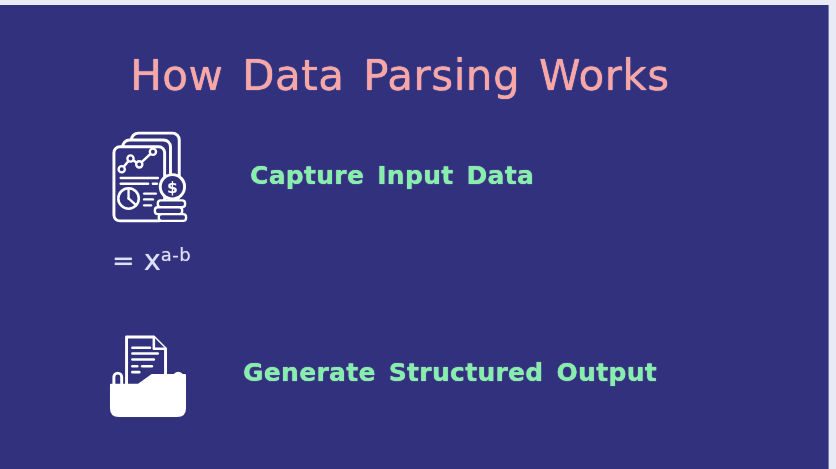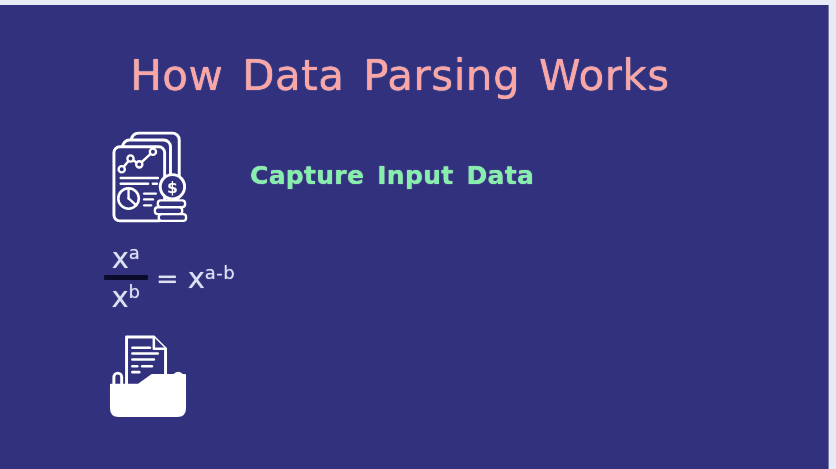--- a/index.html
+++ b/index.html
@@ -127,25 +127,20 @@
       <rect x="48" y="71" width="28" height="7" rx="3" stroke-width="2.4" fill="#32317e"></rect>
       <rect x="45" y="78" width="28" height="7" rx="3" stroke-width="2.4" fill="#32317e"></rect>
       <rect x="49" y="85" width="28" height="7" rx="3" stroke-width="2.4" fill="#32317e"></rect>
     </g>
     <text x="63" y="63" text-anchor="middle" fill="#ffffff" font-size="16" font-weight="bold" font-family="DejaVu Sans, sans-serif">$</text>
   </svg>
 
   <p class="step-label label-1">Capture Input Data</p>
 
   <div class="formula">
-    <div class="frac">
-      <span class="fx"><span>x</span><sup>a</sup></span>
-      <div class="frac-bar"></div>
-      <span class="fx"><span>x</span><sup>b</sup></span>
-    </div>
     <span class="eq">=</span>
     <span class="fx"><span>x</span><sup>a-b</sup></span>
   </div>
 
 
   <svg class="icon-3" width="78" height="86" viewBox="0 0 80 88">
     <g stroke="#ffffff" fill="none" stroke-linecap="round" stroke-linejoin="round">
 
       <path d="M18,3 H46 L58,15 V58 H18 Z" stroke-width="3" fill="#32317e"></path>
       <path d="M46,3 V15 H58" stroke-width="2.6" fill="#32317e"></path>
@@ -157,14 +152,15 @@
       <line x1="34" y1="33" x2="44" y2="33" stroke-width="2.6"></line>
       <line x1="24" y1="39" x2="31" y2="39" stroke-width="2.6"></line>
 
       <path d="M5,62 V44 a4,4 0 0 1 8,0 V62" stroke-width="3"></path>
       <path d="M67,62 V44 a4,4 0 0 1 8,0 V62" stroke-width="3"></path>
     </g>
 
     <path d="M2,52 H30 L44,42 H78 V76 Q78,84 70,84 H10 Q2,84 2,76 Z" fill="#ffffff" stroke="#ffffff" stroke-width="2" stroke-linejoin="round"></path>
   </svg>
 
+  <p class="step-label label-3">Generate Structured Output</p>
 
 </div>
 
 </body></html>

